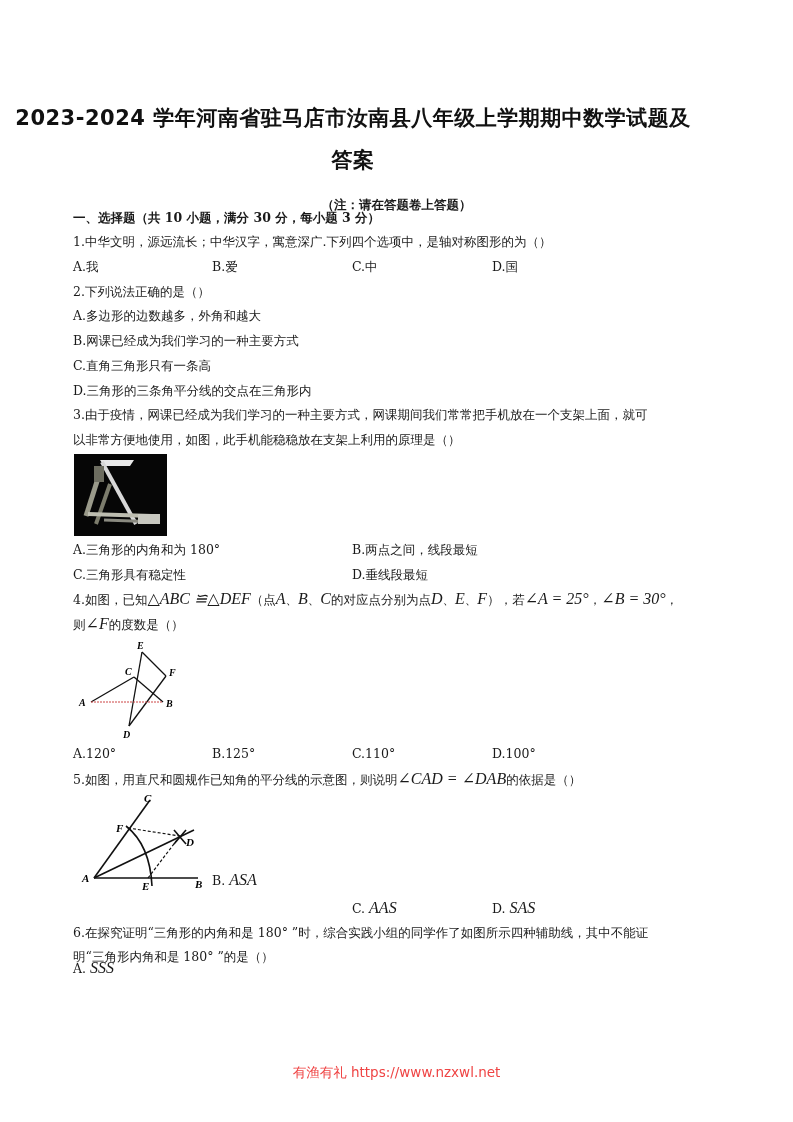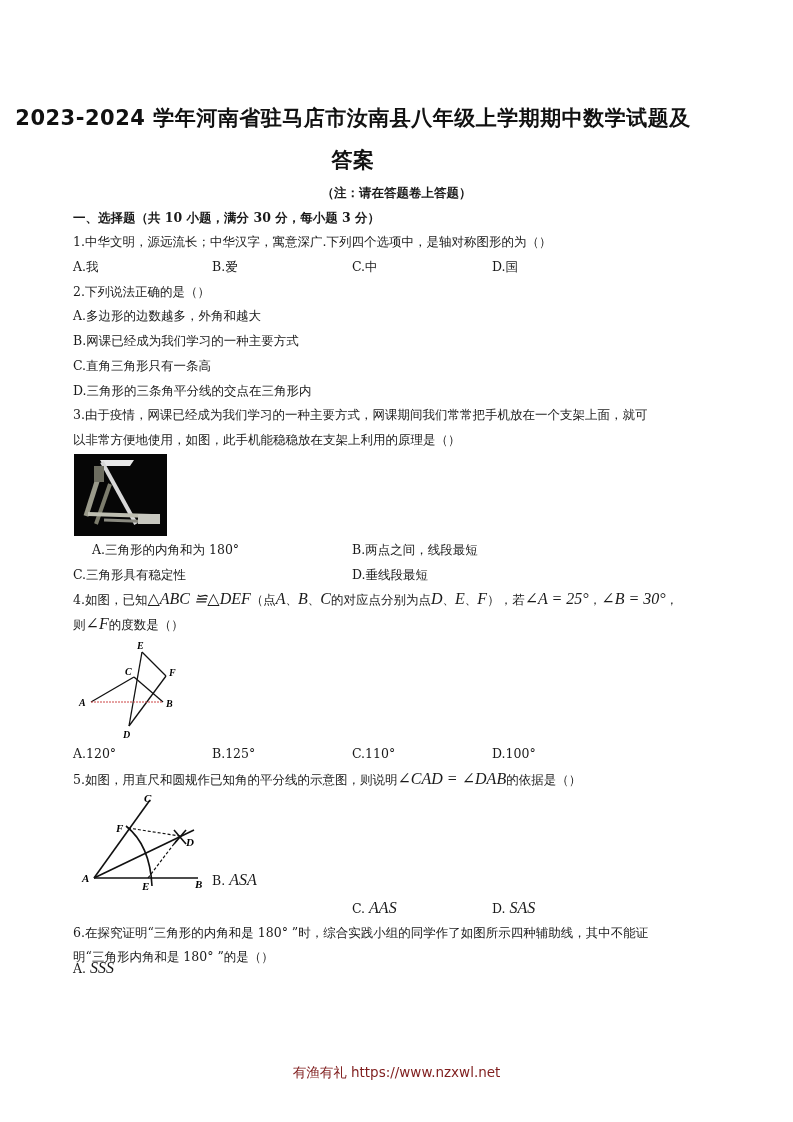--- a/index.html
+++ b/index.html
@@ -1,28 +1,28 @@
 <!DOCTYPE html>
 <html><head>
 <meta charset="utf-8">
 <style>
   html, body { margin: 0; padding: 0; background: #ffffff; }
   body { width: 793px; height: 1122px; position: relative; overflow: hidden;
          font-family: "DejaVu Serif", "Liberation Serif", serif; color: #1a1a1a; }
   .title { position: absolute; left: 0; width: 706px; text-align: center;
            font-family: "DejaVu Sans", "Liberation Sans", sans-serif; font-weight: bold;
            font-size: 21px; color: #111; letter-spacing: 0.5px; }
-  .note { position: absolute; left: 0; width: 793px; text-align: center; font-size: 12.5px; font-weight: bold; }
+  .note { position: absolute; left: 0; width: 793px; text-align: center; font-size: 12.5px; font-weight: bold; margin-top: 12px; }
   .line { position: absolute; left: 73px; font-size: 12.5px; white-space: nowrap; line-height: 16px; }
   .section { font-weight: bold; }
   .opt { position: absolute; font-size: 12.5px; white-space: nowrap; line-height: 16px; }
   .math { font-family: "Liberation Serif", "DejaVu Serif", serif; font-style: italic; font-size: 16px; }
   .photo { position: absolute; left: 74px; top: 454px; width: 93px; height: 82px; background: #050505; overflow: hidden; }
   .footer { position: absolute; left: 0; width: 793px; top: 1064px; text-align: center;
-            font-family: "DejaVu Sans", "Liberation Sans", sans-serif; font-size: 13.5px; color: #7f1d1d; }
+            font-family: "DejaVu Sans", "Liberation Sans", sans-serif; font-size: 13.5px; color: #ef4444; }
   svg text { font-family: "Liberation Serif", "DejaVu Serif", serif; font-style: italic; font-weight: bold; }
 </style>
 </head>
 <body>
 
 <div class="title" style="top:104px;">2023-2024 学年河南省驻马店市汝南县八年级上学期期中数学试题及</div>
 <div class="title" style="top:146px;">答案</div>
 <div class="note" style="top:185px;">（注：请在答题卷上答题）</div>
 
 <div class="line section" style="top:210px;">一、选择题（共 10 小题，满分 30 分，每小题 3 分）</div>
@@ -47,21 +47,21 @@
     <polygon points="26,6 60,6 56,12 30,12" fill="#e8e8e8"></polygon>
     <line x1="28" y1="8" x2="62" y2="70" stroke="#d8d8d8" stroke-width="4"></line>
     <line x1="26" y1="18" x2="12" y2="62" stroke="#9a9a8a" stroke-width="5"></line>
     <line x1="36" y1="30" x2="22" y2="70" stroke="#7c7c6c" stroke-width="4"></line>
     <line x1="14" y1="60" x2="78" y2="62" stroke="#bdbdb0" stroke-width="4"></line>
     <line x1="30" y1="66" x2="86" y2="68" stroke="#8a8a80" stroke-width="3"></line>
     <rect x="64" y="60" width="22" height="10" fill="#c8c8c0"></rect>
     <rect x="20" y="12" width="10" height="16" fill="#6d6d60"></rect>
   </svg>
 </div>
-<div class="opt" style="left:73px; top:542px;margin-left:19px;">A.三角形的内角和为 180°</div>
+<div class="opt" style="left:73px; top:542px;">A.三角形的内角和为 180°</div>
 <div class="opt" style="left:352px; top:542px;">B.两点之间，线段最短</div>
 <div class="opt" style="left:73px; top:567px;">C.三角形具有稳定性</div>
 <div class="opt" style="left:352px; top:567px;">D.垂线段最短</div>
 
 <div class="line" style="top:591px;">
   <span>4.如图，已知</span><span class="math">△ABC ≌△DEF</span><span>（点</span><span class="math">A</span><span>、</span><span class="math">B</span><span>、</span><span class="math">C</span><span>的对应点分别为点</span><span class="math">D</span><span>、</span><span class="math">E</span><span>、</span><span class="math">F</span><span>），若</span><span class="math">∠A = 25°</span><span>，</span><span class="math">∠B = 30°</span><span>，</span>
 </div>
 <div class="line" style="top:616px;">
   <span>则</span><span class="math">∠F</span><span>的度数是（）</span>
 </div>

